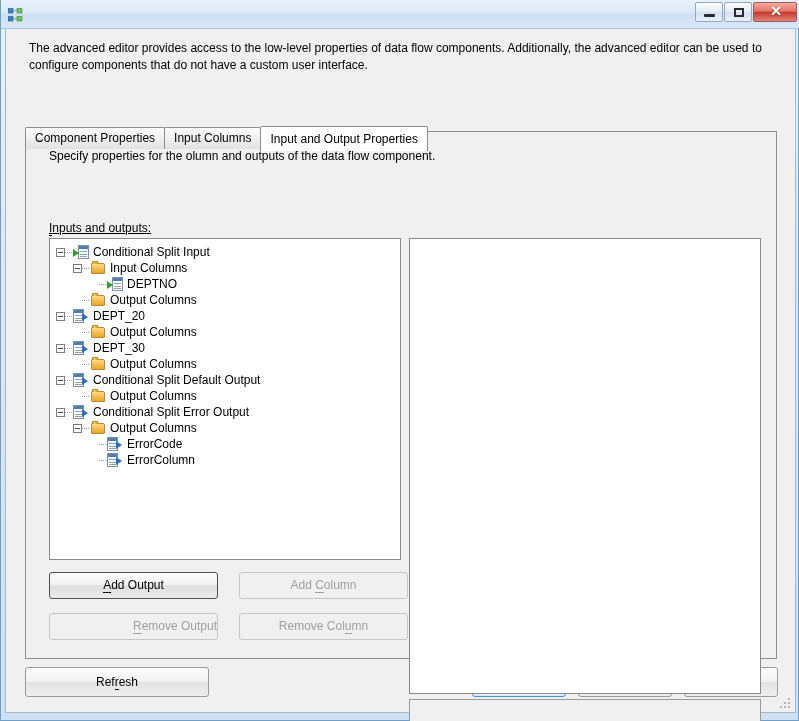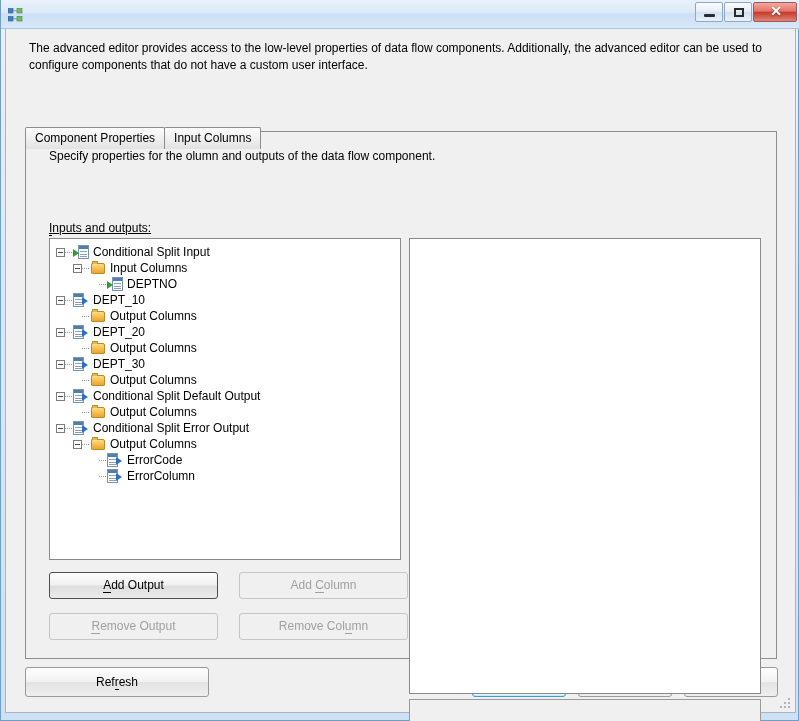--- a/index.html
+++ b/index.html
@@ -301,21 +301,21 @@
     background: linear-gradient(to bottom, #fdfdfd 0%, #f0f0f0 48%, #dedede 52%, #ebebeb 100%);
   }
   .btn.okfocus {
     border: 1px solid #3c9bd8;
     box-shadow: inset 0 0 0 1px #cfe9f8;
     background: linear-gradient(to bottom, #fbfdfe 0%, #eef6fc 48%, #dceefa 52%, #eaf5fc 100%);
   }
   .btn u { text-decoration: none; border-bottom: 1px solid currentColor; }
 
   #add-output-btn  { left: 23px;  top: 440px; width: 169px; height: 27px; line-height: 25px; }
-  #remove-output-btn { left: 23px; top: 481px; width: 169px; height: 27px; line-height: 25px; }
+  #remove-output-btn { left: 23px; top: 481px; width: 169px; height: 27px; line-height: 25px; text-align: right; }
   #add-column-btn  { left: 213px; top: 440px; width: 169px; height: 27px; line-height: 25px; }
   #remove-column-btn { left: 213px; top: 481px; width: 169px; height: 27px; line-height: 25px; }
 
   
   .propgrid {
     position: absolute;
     left: 383px; top: 106px;
     width: 352px;
     height: 456px;
     box-sizing: border-box;
@@ -379,20 +379,21 @@
     </div>
   </div>
 
   <div class="client">
 
     <div class="intro">The advanced editor provides access to the low-level properties of data flow components. Additionally, the advanced editor can be used to configure components that do not have a custom user interface.</div>
 
     <div class="tabstrip">
       <div class="tab">Component Properties</div>
       <div class="tab">Input Columns</div>
+      <div class="tab active">Input and Output Properties</div>
     </div>
 
     <div class="tabpanel">
 
       <div class="panel-desc">Specify properties for the olumn and outputs of the data flow component.</div>
 
       <div class="io-label"><u>I</u><span>nputs and outputs:</span></div>
 
       <div class="treebox">
         <div class="tree" id="tree-root">
@@ -427,35 +428,20 @@
               <span class="ico ico-in">
                 <span class="ico-doc">
                   <span class="hdr"></span>
                   <span class="bar" style="top: 5px;"></span>
                   <span class="bar" style="top: 7.5px;"></span>
                   <span class="bar" style="top: 10px;"></span>
                 </span>
                 <span class="arrow-green"></span>
               </span>
               <span class="tlabel">DEPTNO</span>
-            </div>
-            <div class="trow">
-              <span class="spacer" style="width: 0px;"></span>
-              <span class="expander"></span>
-              <span class="dots-h"></span>
-              <span class="ico ico-out">
-                <span class="ico-doc">
-                  <span class="hdr"></span>
-                  <span class="bar" style="top: 5px;"></span>
-                  <span class="bar" style="top: 7.5px;"></span>
-                  <span class="bar" style="top: 10px;"></span>
-                </span>
-                <span class="arrow-blue"></span>
-              </span>
-              <span class="tlabel">DEPT_10</span>
             </div>
             <div class="trow">
               <span class="spacer" style="width: 17px;"></span>
               <span class="spacer" style="width: 9px;"></span>
               <span class="dots-h"></span>
               <span class="ico ico-fold">
                 <span class="ico-folder"></span>
               </span>
               <span class="tlabel">Output Columns</span>
             </div>

